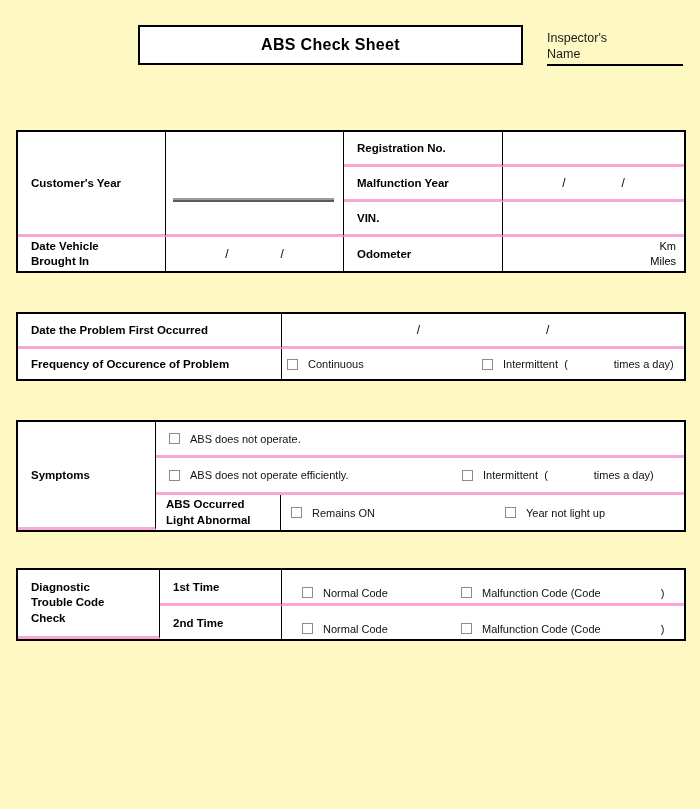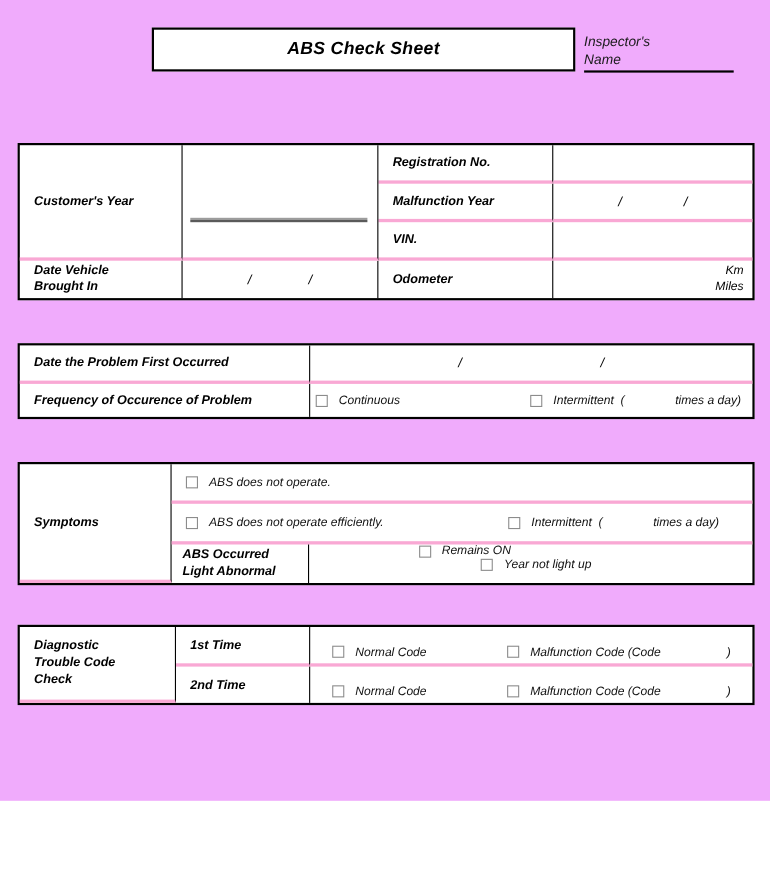--- a/index.html
+++ b/index.html
@@ -4,32 +4,32 @@
 <style>
   * { margin:0; padding:0; box-sizing:border-box; }
   html,body { background:#ffffff; }
   body {
     width:700px; height:809px;
     font-family:"Liberation Sans","DejaVu Sans",sans-serif;
     color:#000;
     position:relative;
     overflow:hidden;
   }
-  .sheet { position:relative; width:700px; height:728px; background:#f0abfc;font-style:italic; }
+  .sheet { position:relative; width:700px; height:809px; background:#fef9c3; }
 
   
   .title-box {
     position:absolute; left:138px; top:25px; width:385px; height:40px;
     border:2px solid #000;
     display:flex; align-items:center; justify-content:center;
     font-size:16px; font-weight:bold; letter-spacing:0.3px;
     background:#fff;
   }
   .inspector {
-    position:absolute; left:531px; top:30px; width:136px;
+    position:absolute; left:547px; top:30px; width:136px;
     border-bottom:2px solid #000; padding-bottom:2px;
   }
   .inspector .lbl {
     font-size:12.5px; line-height:16px; white-space:pre-line; color:#1a1a1a;
   }
 
   
   .tbl {
     position:absolute; left:16px; width:670px;
     border:2px solid #000; background:#fff;
@@ -85,21 +85,21 @@
 
   
   #t2 { top:312px; grid-template-columns:264px 1fr; grid-template-rows:35px 30px; }
   .optrow { padding-left:5px;gap:20px; }
 
   
   #t3 { top:420px; grid-template-columns:138px 125px 1fr; grid-template-rows:36px 37px 35px; }
   .symptoms-cell { grid-area:1/1/4/2; }
   .warn-cell { padding-left:10px; }
   .sym-optrow { padding-left:13px; }
-  .sym-r3 { padding-left:10px;flex-direction:column; }
+  .sym-r3 { padding-left:10px; }
 
   
   #t4 { top:568px; grid-template-columns:142px 122px 1fr; grid-template-rows:36px 33px; }
   .dtc-cell { grid-area:1/1/3/2; }
   .dtc-optrow { padding-left:20px;margin-top:12px; }
 </style>
 </head>
 <body>
 
 <div class="sheet">

